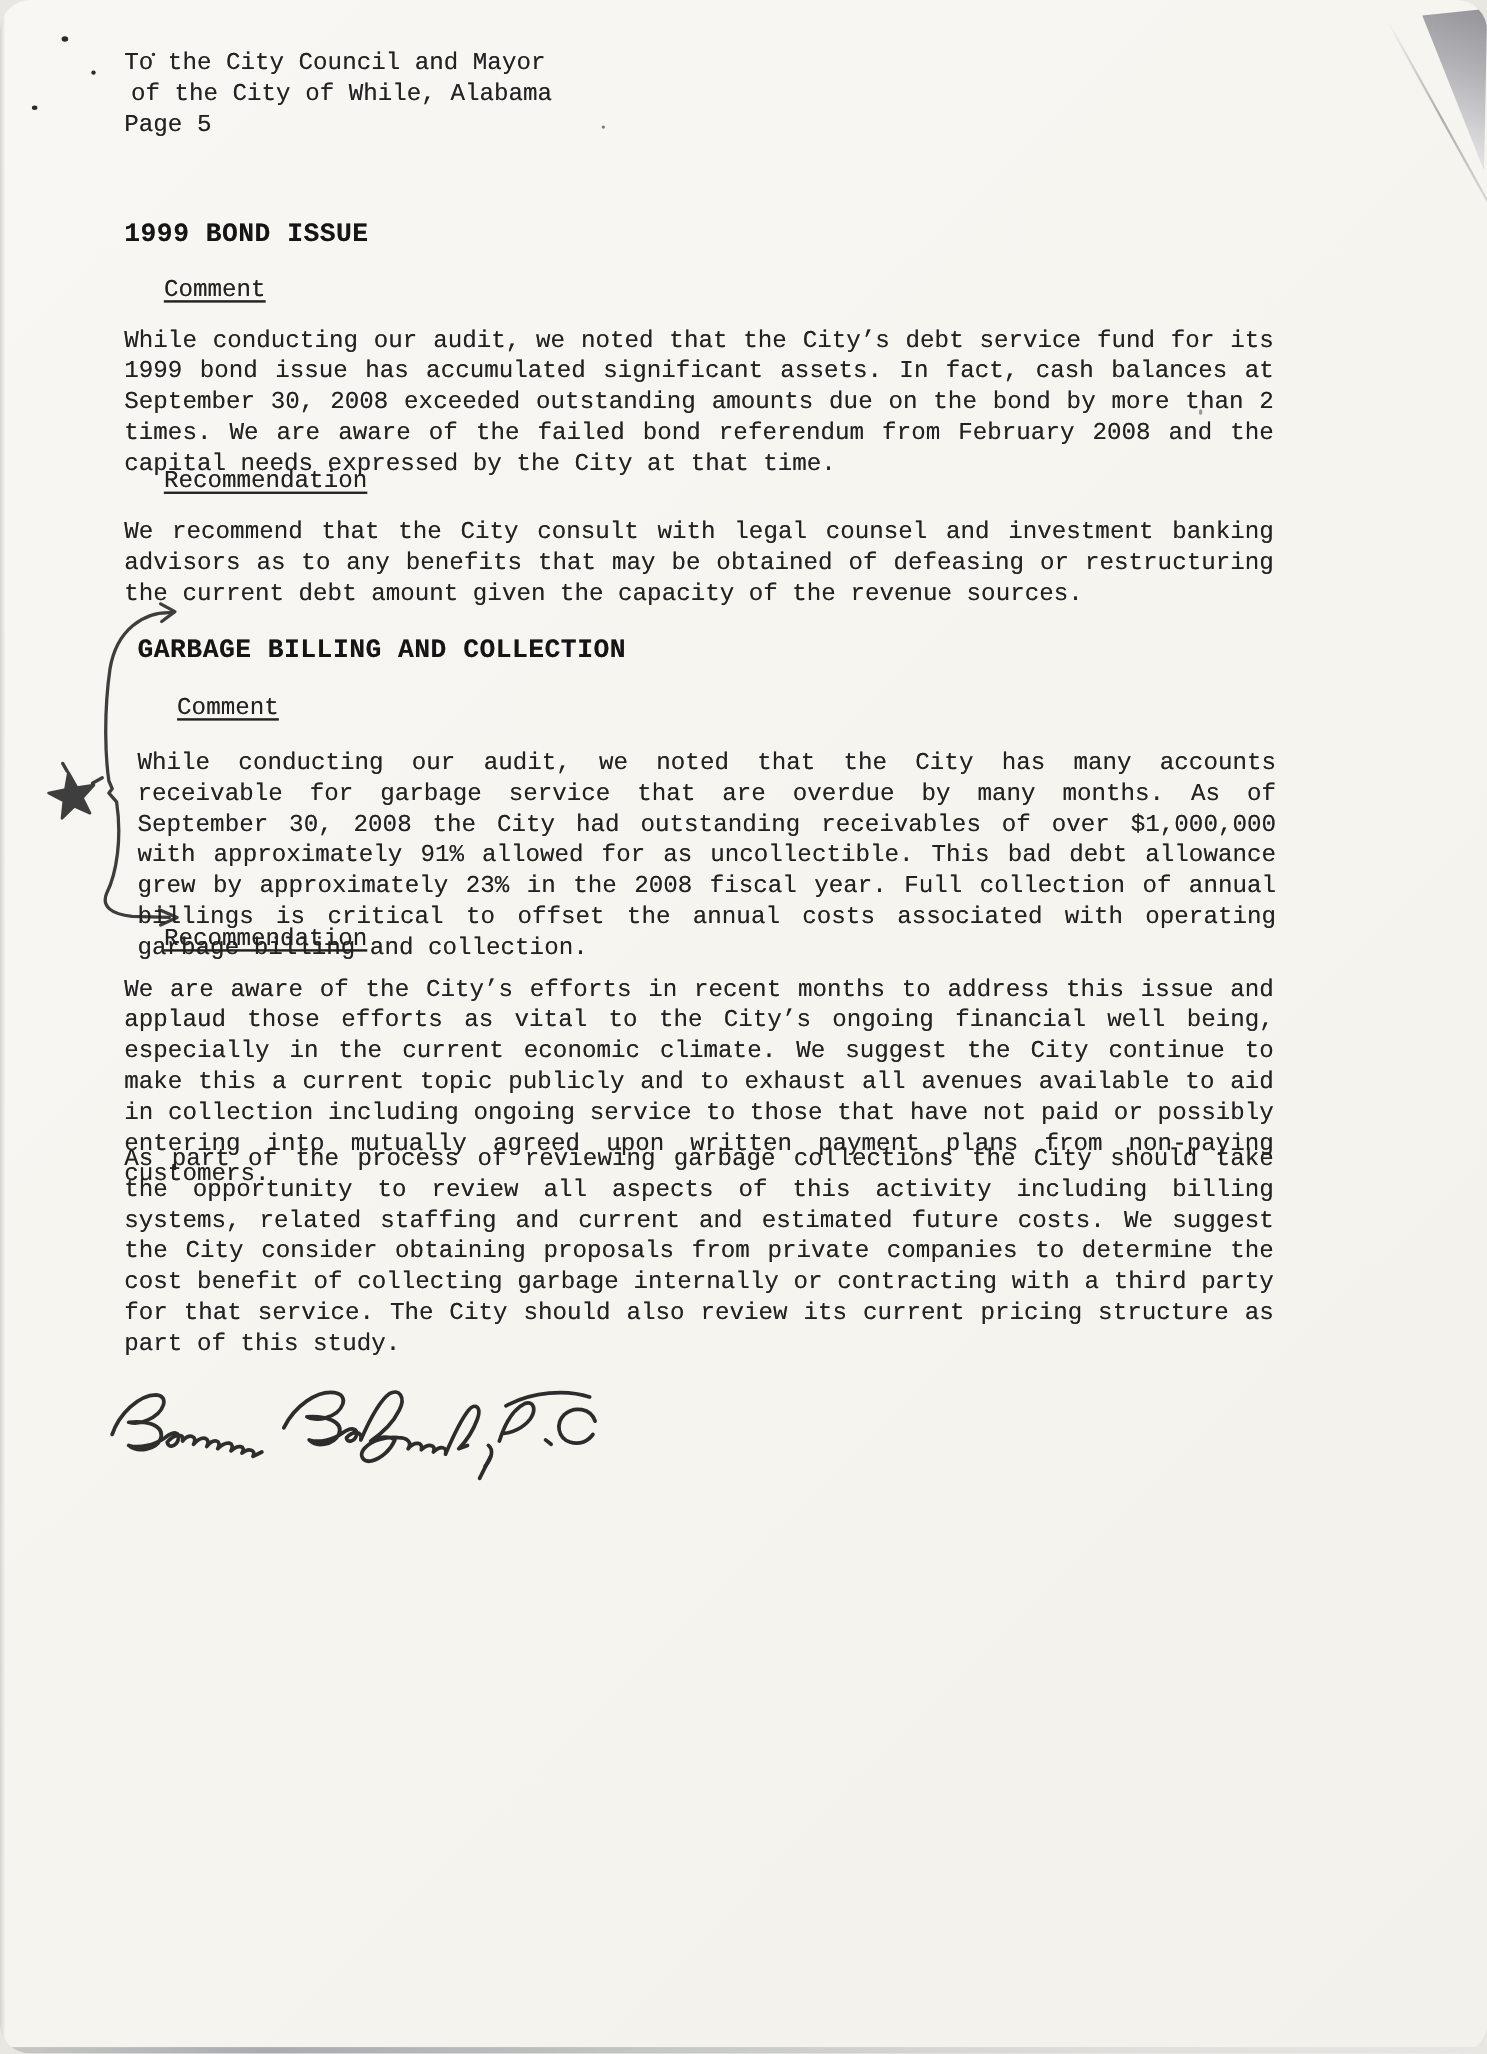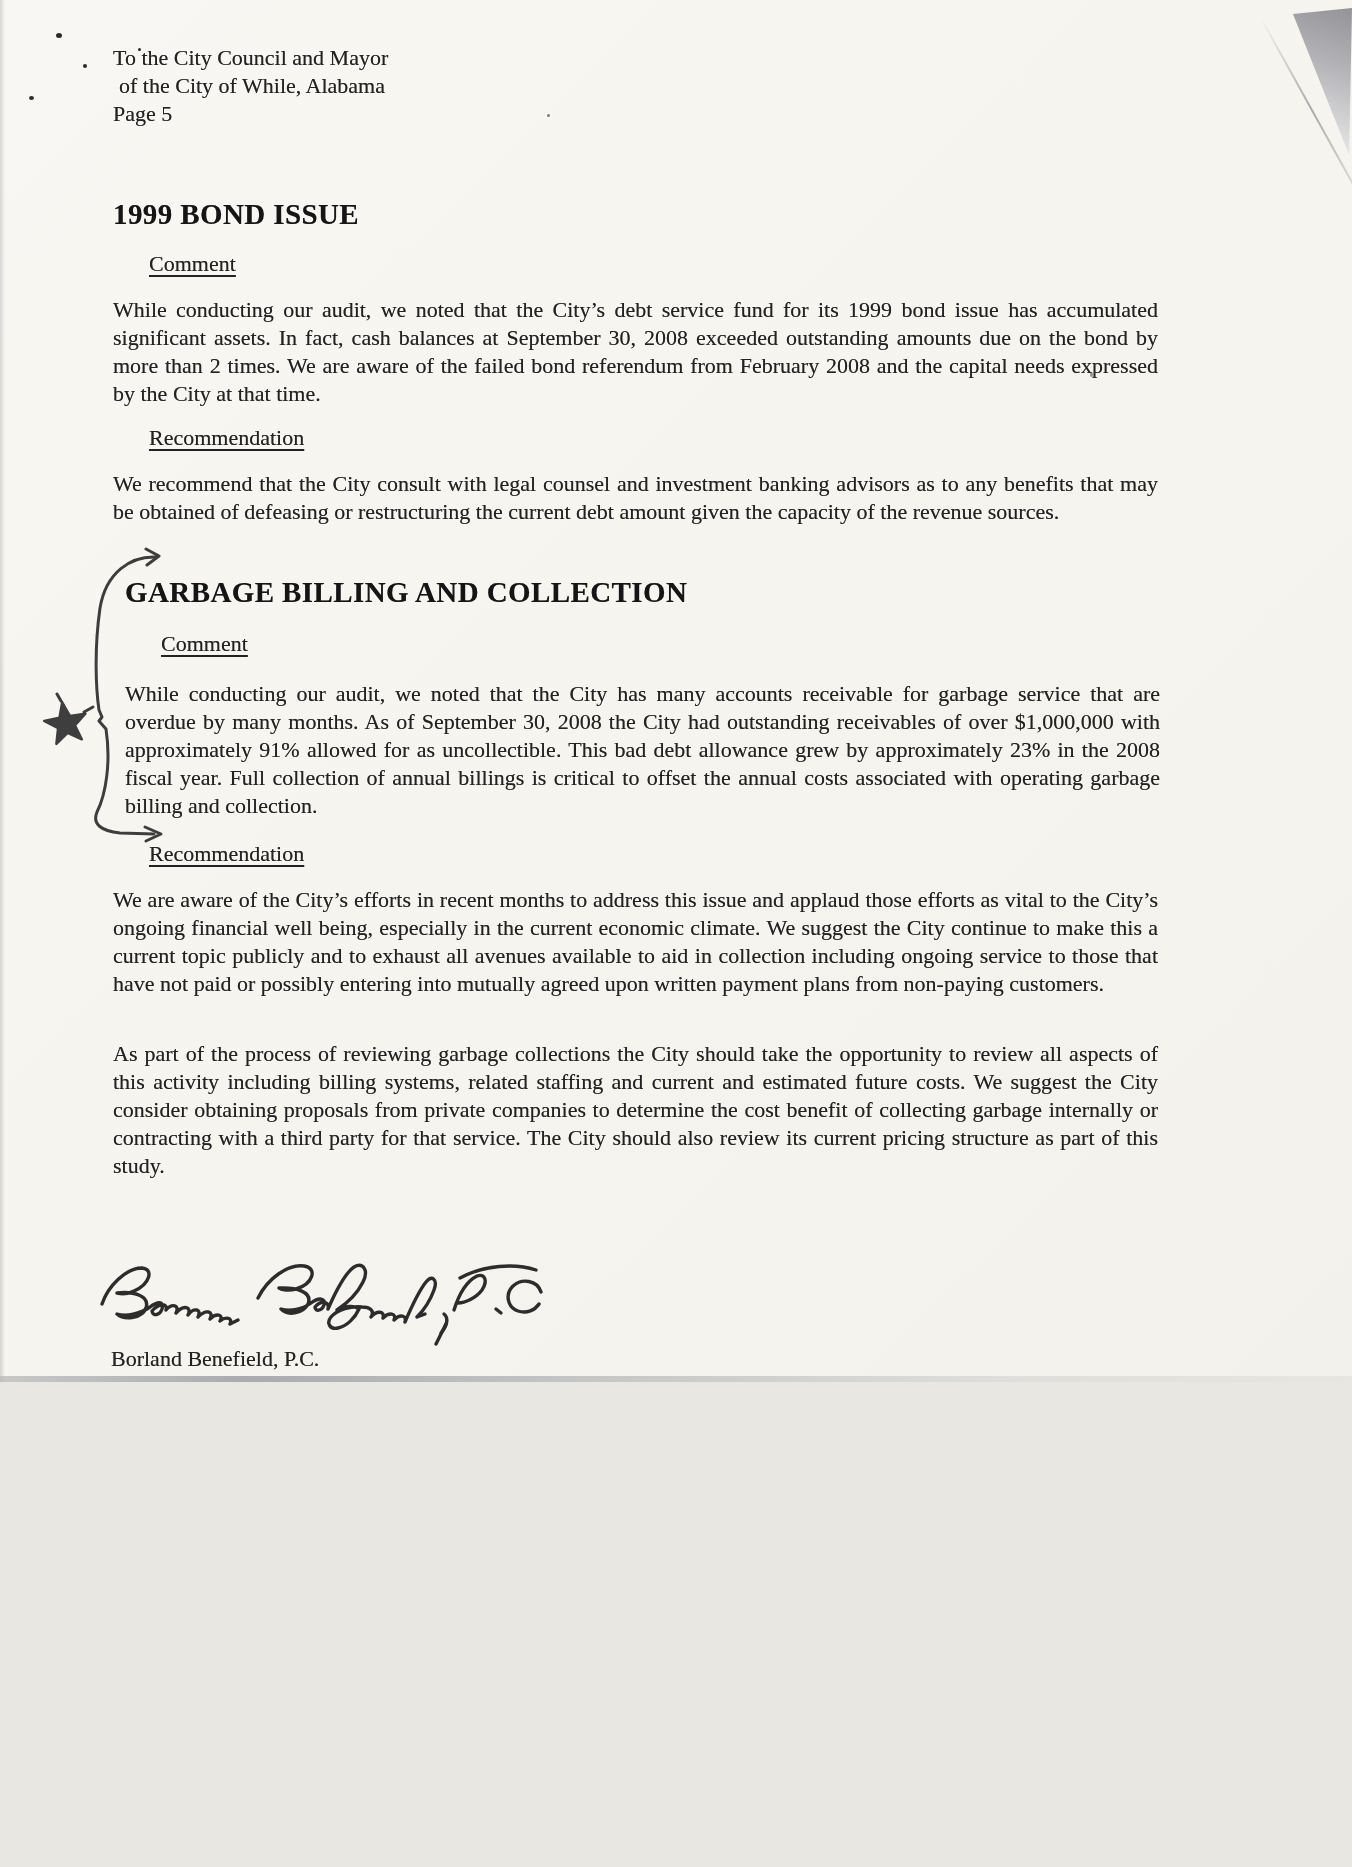--- a/index.html
+++ b/index.html
@@ -1,29 +1,30 @@
 <!DOCTYPE html>
 <html><head>
 <meta charset="utf-8">
 <style>
   html,body{margin:0;padding:0;background:#e9e7e2;}
   .paper{
     position:relative;
-    width:1352px;height:1382px;
+    width:1352px;height:1867px;
     margin:0 auto;
     background:linear-gradient(135deg,#f8f7f3 0%,#f6f4ef 55%,#f3f1ec 100%);
     overflow:hidden;
-    font-family:Liberation Serif, serif;
+    font-family:Liberation Mono, monospace;
     color:#1f1f1f;
+    border-radius:28px;
   }
   .abs{position:absolute;}
   .txt{font-size:22px;line-height:28px;color:#222;text-shadow:0 0 .45px rgba(20,20,20,.5);}
   .para{width:1045px;text-align:justify;}
   .head-lines div{white-space:nowrap;}
-  .sec-title{font-weight:bold;font-size:29px;letter-spacing:.4px;color:#151515;}
+  .sec-title{font-weight:bold;font-size:24px;letter-spacing:.4px;color:#151515;}
   .label{text-decoration:underline;text-decoration-thickness:1.6px;text-underline-offset:4px;margin-left:36px;}
   .sig-block div{line-height:30px;white-space:nowrap;}
   .speck{position:absolute;background:#2a2a2a;border-radius:50%;}
   .fold-shadow{
     position:absolute;top:8px;right:0;width:72px;height:150px;
     background:linear-gradient(200deg,#86868c 0%,#a9a9ae 35%,#d9d9dc 75%,#efefef 100%);
     clip-path:polygon(18% 4%,100% 0%,96% 98%);
     opacity:.88;filter:blur(.4px);
   }
   .fold-line{
@@ -124,19 +125,14 @@
       <path d="M352,62 C357,66 355,74 349,81"></path>
       <path d="M344,92 L354,72"></path>
 
       <path d="M362,58 C367,42 375,29 385,24 C393,21 396,29 390,38 C384,46 373,51 366,51"></path>
       <path d="M368,26 C392,13 423,11 444,18"></path>
       <path d="M404,57 L409,61"></path>
       <path d="M449,40 C445,28 430,26 421,34 C413,42 415,55 426,59 C435,62 443,58 447,52"></path>
     </g>
   </svg>
 
-  <div class="abs txt sig-block" style="left:111px;top:1344px;">
-    <div>Borland Benefield, P.C.</div>
-    <div>Birmingham, Alabama</div>
-    <div>April 16, 2009</div>
-  </div>
 
 </div>
 
 </body></html>

